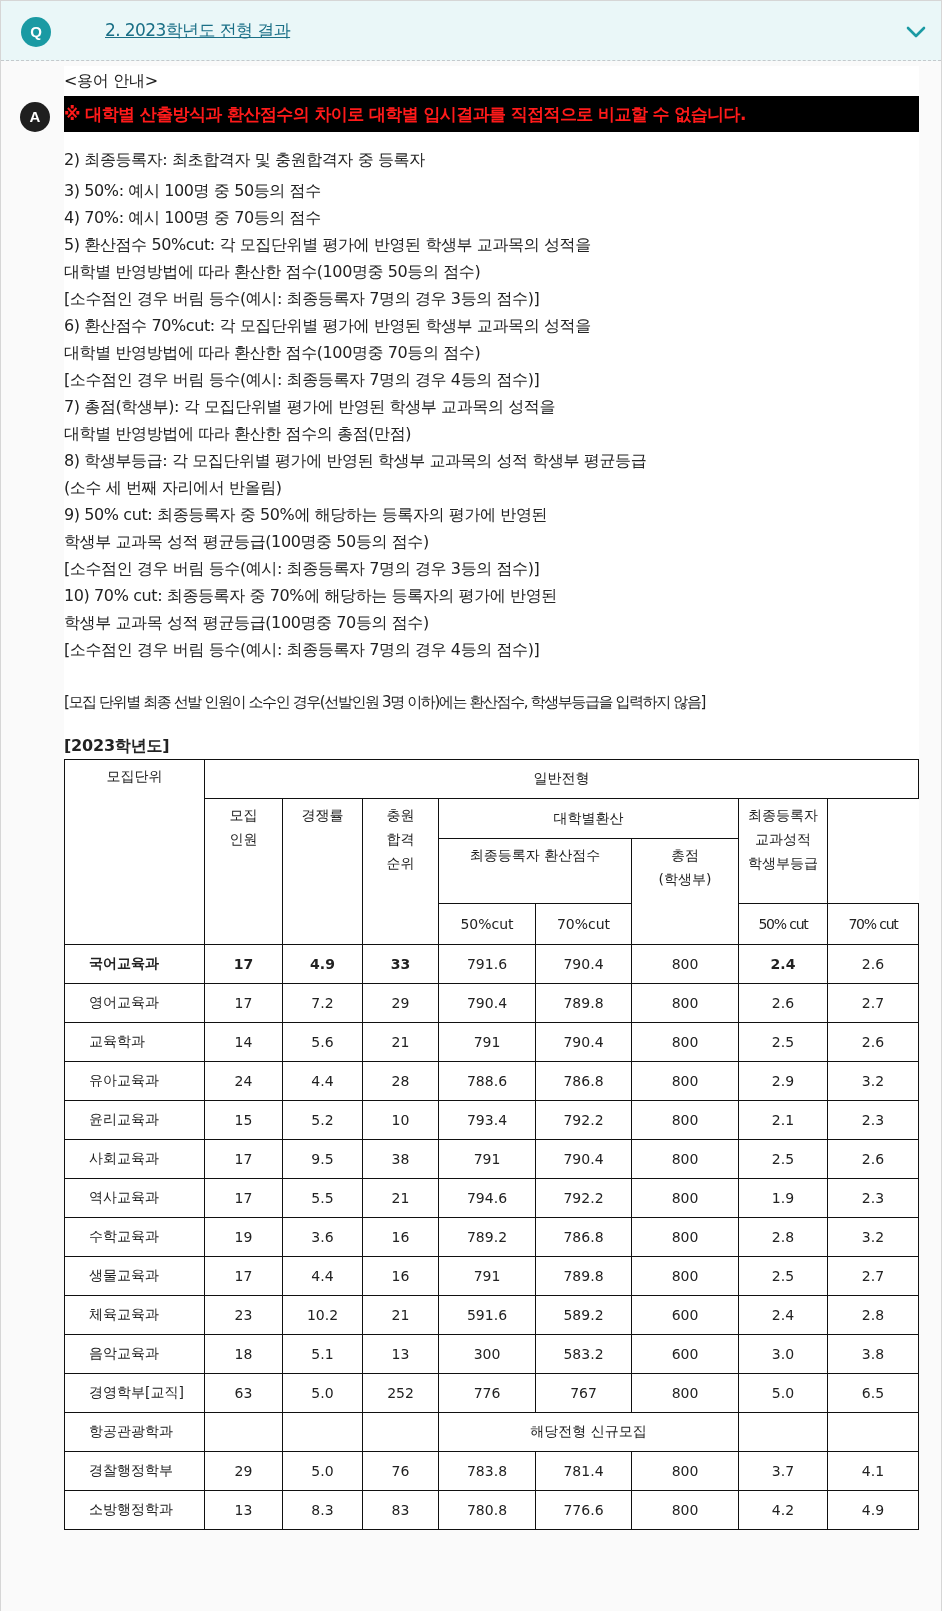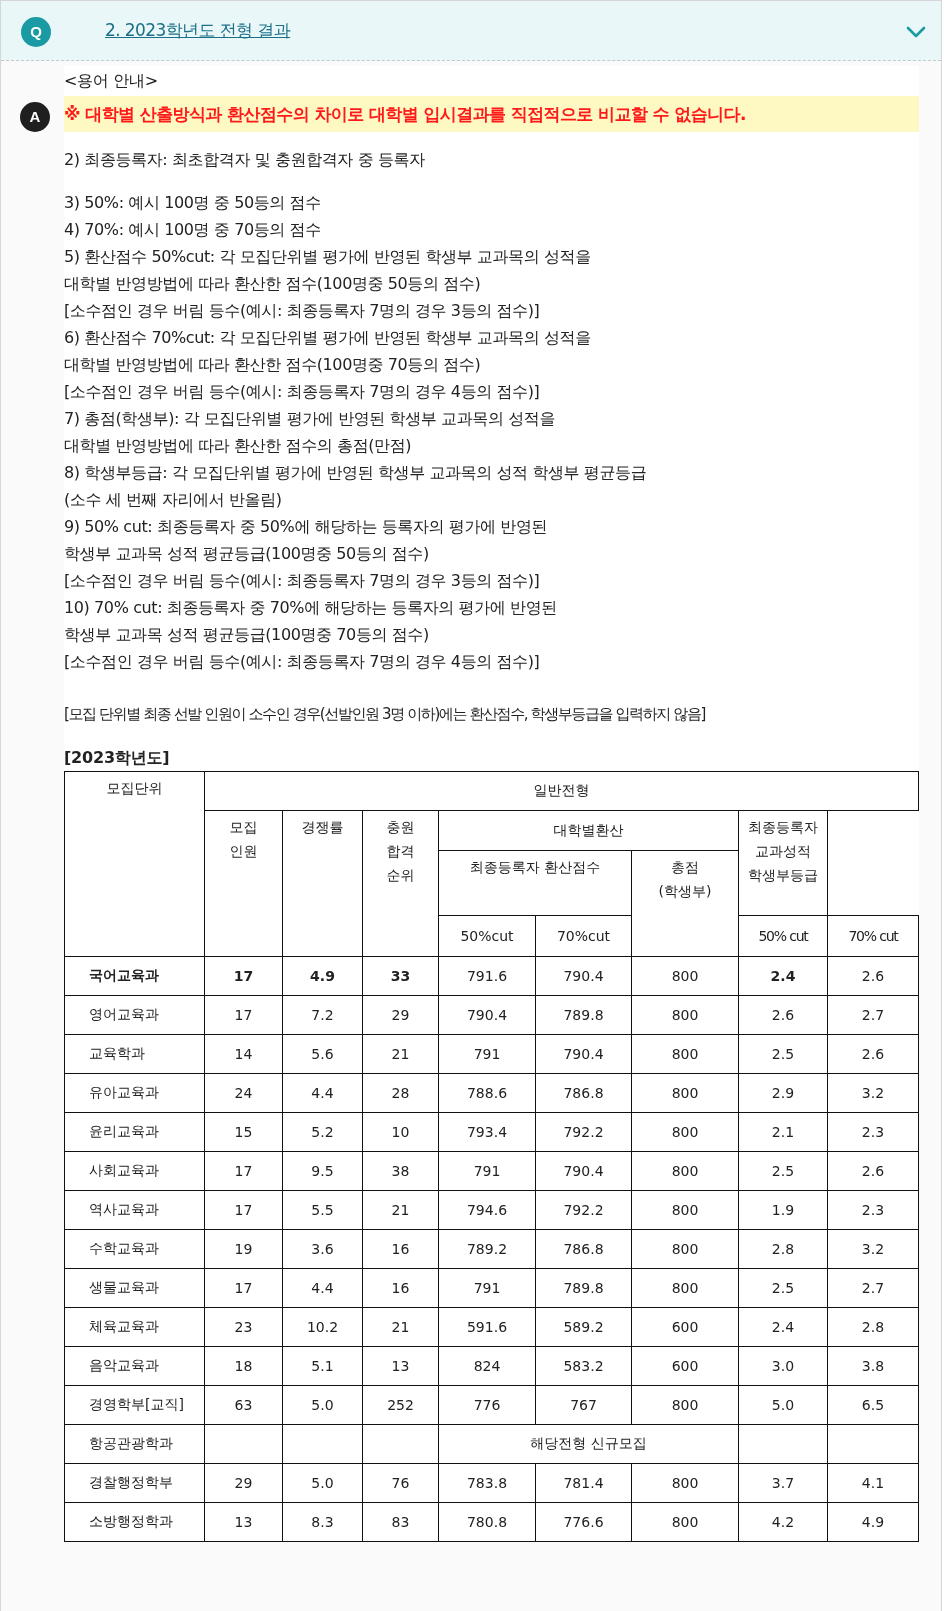--- a/index.html
+++ b/index.html
@@ -6,21 +6,21 @@
   body { width: 944px; height: 1611px; overflow: hidden; font-family: "DejaVu Sans", sans-serif; color: #222; position: relative; }
   .frame { position: absolute; left: 0; top: 0; width: 942px; height: 1611px; border-left: 1px solid #d6d6d6; border-right: 1px solid #d6d6d6; border-top: 1px solid #d6d6d6; box-sizing: border-box; }
   .q-bar { position: absolute; left: 1px; top: 1px; width: 940px; height: 60px; background: #eaf7f8; border-bottom: 1px dashed #c4c9cc; box-sizing: border-box; }
   .q-badge { position: absolute; left: 20px; top: 16px; width: 30px; height: 30px; border-radius: 50%; background: #1a9aa3; color: #fff; font-family: "Liberation Sans", sans-serif; font-weight: bold; font-size: 15px; line-height: 30px; text-align: center; }
   .q-title { position: absolute; left: 64px; top: 18px; font-size: 17px; color: #1a6f86; text-decoration: underline; letter-spacing: -0.6px; cursor: pointer; margin-left: 40px; }
   .chevron { position: absolute; right: 14px; top: 20px; width: 22px; height: 22px; }
   .a-area { position: absolute; left: 1px; top: 61px; width: 940px; height: 1550px; background: #fafafa; }
   .a-badge { position: absolute; left: 20px; top: 102px; width: 30px; height: 30px; border-radius: 50%; background: #1f1f1f; color: #fff; font-family: "Liberation Sans", sans-serif; font-weight: bold; font-size: 15px; line-height: 30px; text-align: center; }
   .content { position: absolute; left: 64px; top: 66px; width: 855px; background: #fff; }
   .intro { height: 30px; font-size: 16px; line-height: 30px; padding-left: 0; letter-spacing: -0.3px; }
-  .warn { margin-top: 0; height: 36px; line-height: 36px; color: #ff1a1a; font-weight: bold; font-size: 17px; letter-spacing: -0.6px; background: #fef9c3; }
+  .warn { margin-top: 0; height: 36px; line-height: 36px; color: #ff1a1a; font-weight: bold; font-size: 17px; letter-spacing: -0.6px; background: #000000; }
   .def-list { margin-top: 14px; font-size: 16px; letter-spacing: -0.4px; color: #222; }
   .def-list .ln { height: 27px; line-height: 27px; white-space: nowrap; }
   .note { margin-top: 24px; font-size: 15px; letter-spacing: -1.4px; height: 30px; line-height: 30px; }
   .year { margin-top: 18px; font-size: 16px; font-weight: bold; height: 22px; line-height: 22px; letter-spacing: -0.2px; }
   table.res { border-collapse: collapse; width: 854px; margin-top: 2px; font-size: 14px; color: #222; table-layout: fixed; background: #fff; }
   table.res td { border: 1px solid #111; text-align: center; vertical-align: middle; padding: 0; }
   table.res td.dept { text-align: left; padding-left: 24px; }
   table.res td.top { vertical-align: top; padding-top: 4px; line-height: 24px; }
   table.res tr.body-row td { height: 38px; }
   table.res tr.bold td { font-weight: bold; }
@@ -41,21 +41,21 @@
 </div>
 
 <div class="a-area"></div>
 <div class="a-badge">A</div>
 
 <div class="content">
   <div class="intro">&lt;용어 안내&gt;</div>
   <div class="warn">※ 대학별 산출방식과 환산점수의 차이로 대학별 입시결과를 직접적으로 비교할 수 없습니다.</div>
 
   <div class="def-list">
-    <div class="ln" style="margin-bottom:16px">2) 최종등록자: 최초합격자 및 충원합격자 중 등록자</div>
+    <div class="ln" style="margin-bottom:4px">2) 최종등록자: 최초합격자 및 충원합격자 중 등록자</div>
     <div class="ln">3) 50%: 예시 100명 중 50등의 점수</div>
     <div class="ln">4) 70%: 예시 100명 중 70등의 점수</div>
     <div class="ln">5) 환산점수 50%cut: 각 모집단위별 평가에 반영된 학생부 교과목의 성적을</div>
     <div class="ln">대학별 반영방법에 따라 환산한 점수(100명중 50등의 점수)</div>
     <div class="ln">[소수점인 경우 버림 등수(예시: 최종등록자 7명의 경우 3등의 점수)]</div>
     <div class="ln">6) 환산점수 70%cut: 각 모집단위별 평가에 반영된 학생부 교과목의 성적을</div>
     <div class="ln">대학별 반영방법에 따라 환산한 점수(100명중 70등의 점수)</div>
     <div class="ln">[소수점인 경우 버림 등수(예시: 최종등록자 7명의 경우 4등의 점수)]</div>
     <div class="ln">7) 총점(학생부): 각 모집단위별 평가에 반영된 학생부 교과목의 성적을</div>
     <div class="ln">대학별 반영방법에 따라 환산한 점수의 총점(만점)</div>
@@ -229,21 +229,21 @@
       <td>589.2</td>
       <td>600</td>
       <td>2.4</td>
       <td>2.8</td>
     </tr>
     <tr class="body-row">
       <td class="dept">음악교육과</td>
       <td>18</td>
       <td>5.1</td>
       <td>13</td>
-      <td>824</td>
+      <td>300</td>
       <td>583.2</td>
       <td>600</td>
       <td>3.0</td>
       <td>3.8</td>
     </tr>
     <tr class="body-row">
       <td class="dept">경영학부[교직]</td>
       <td>63</td>
       <td>5.0</td>
       <td>252</td>

